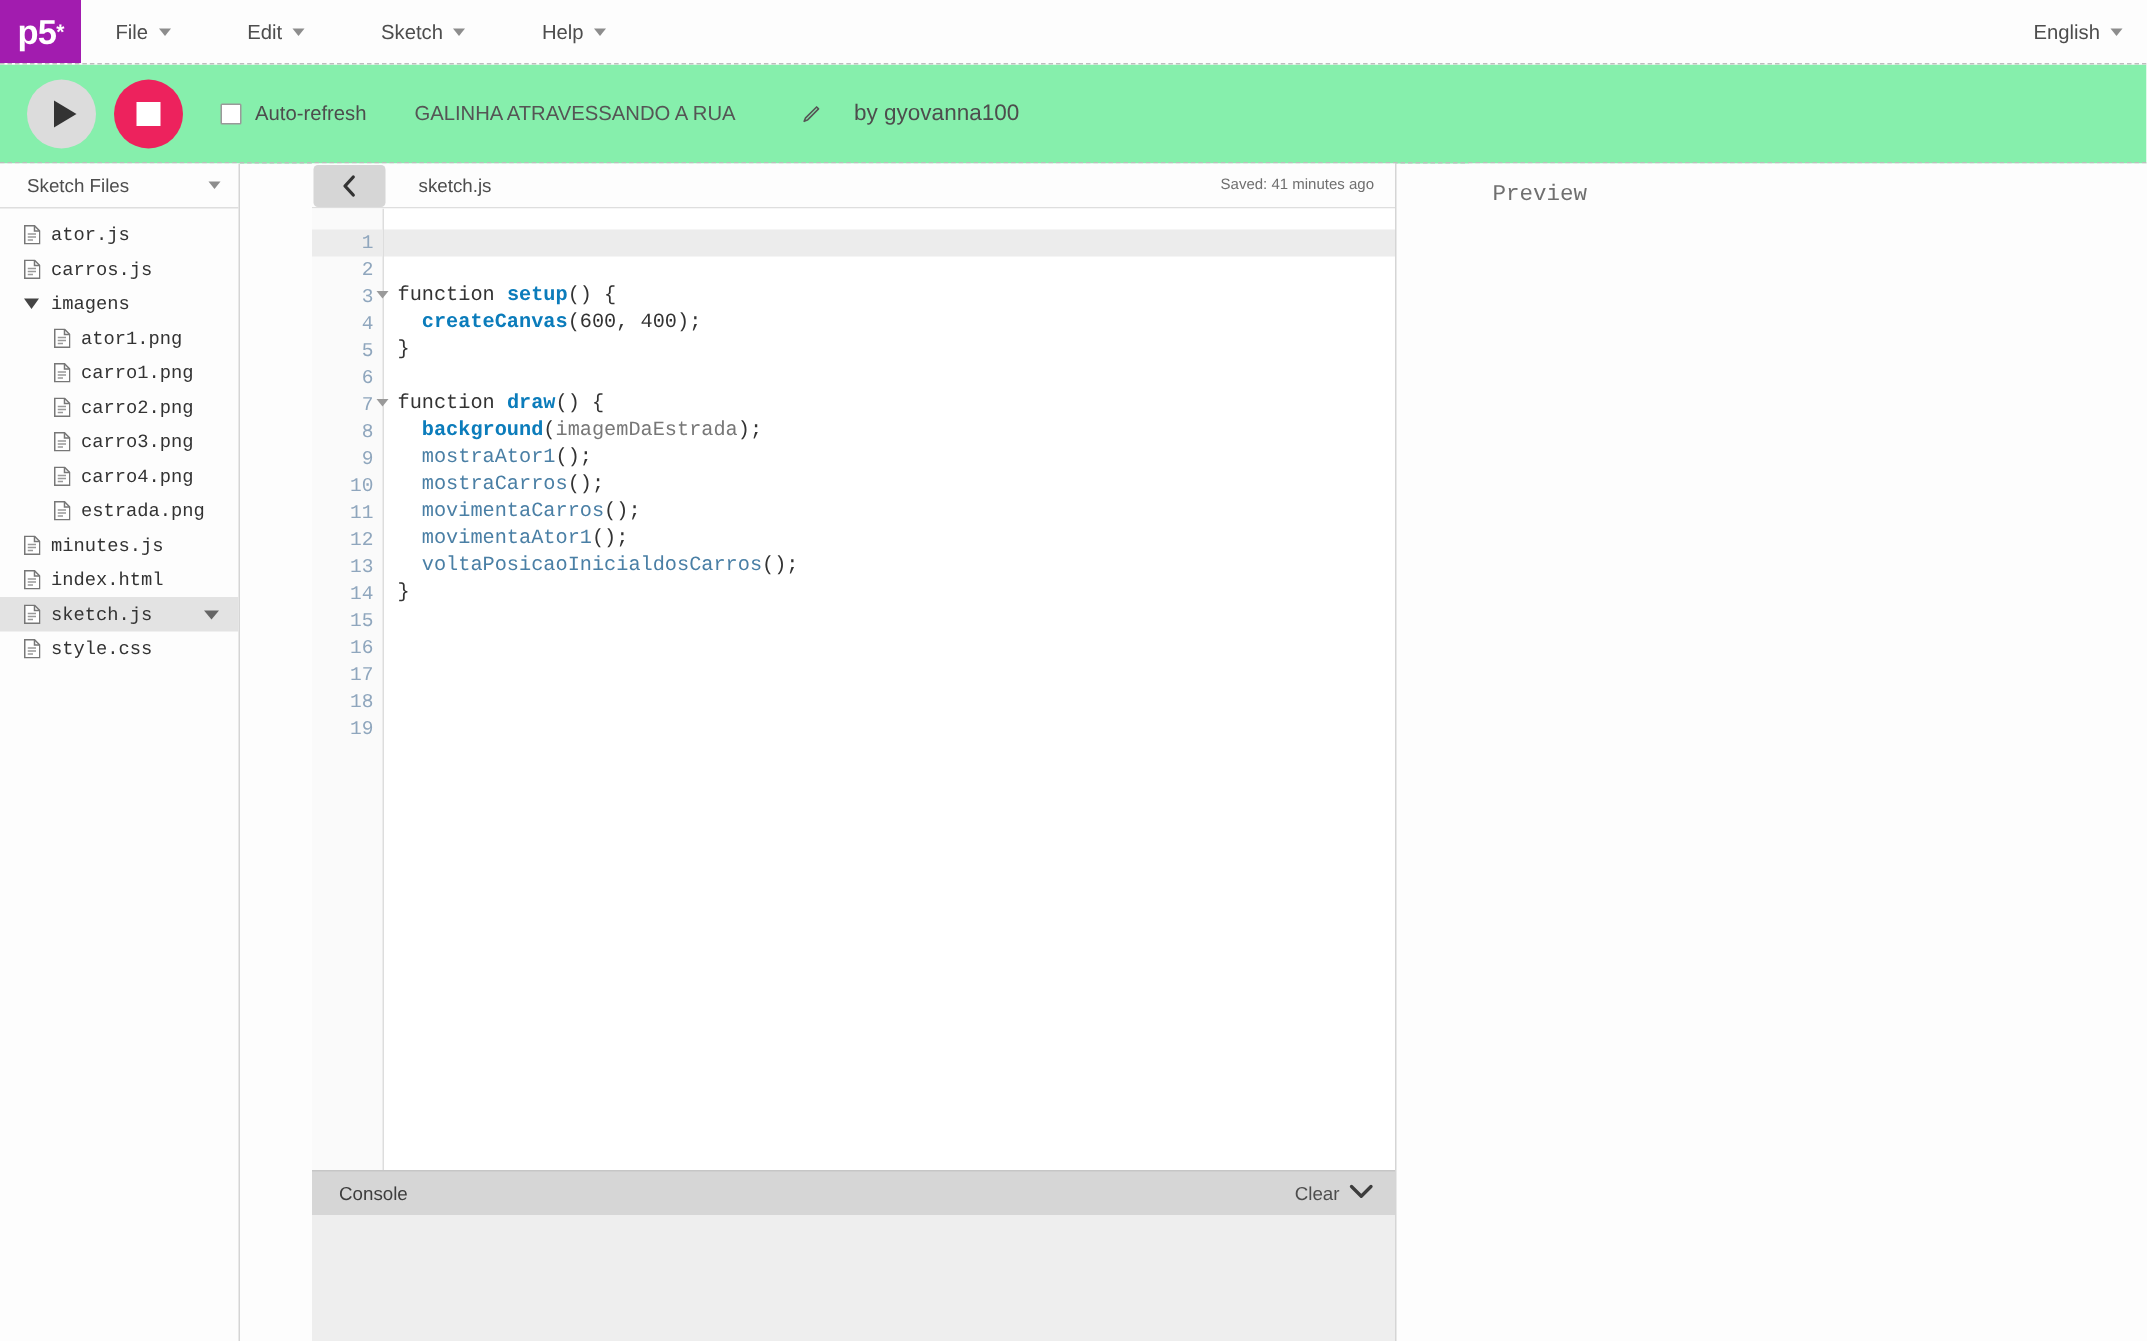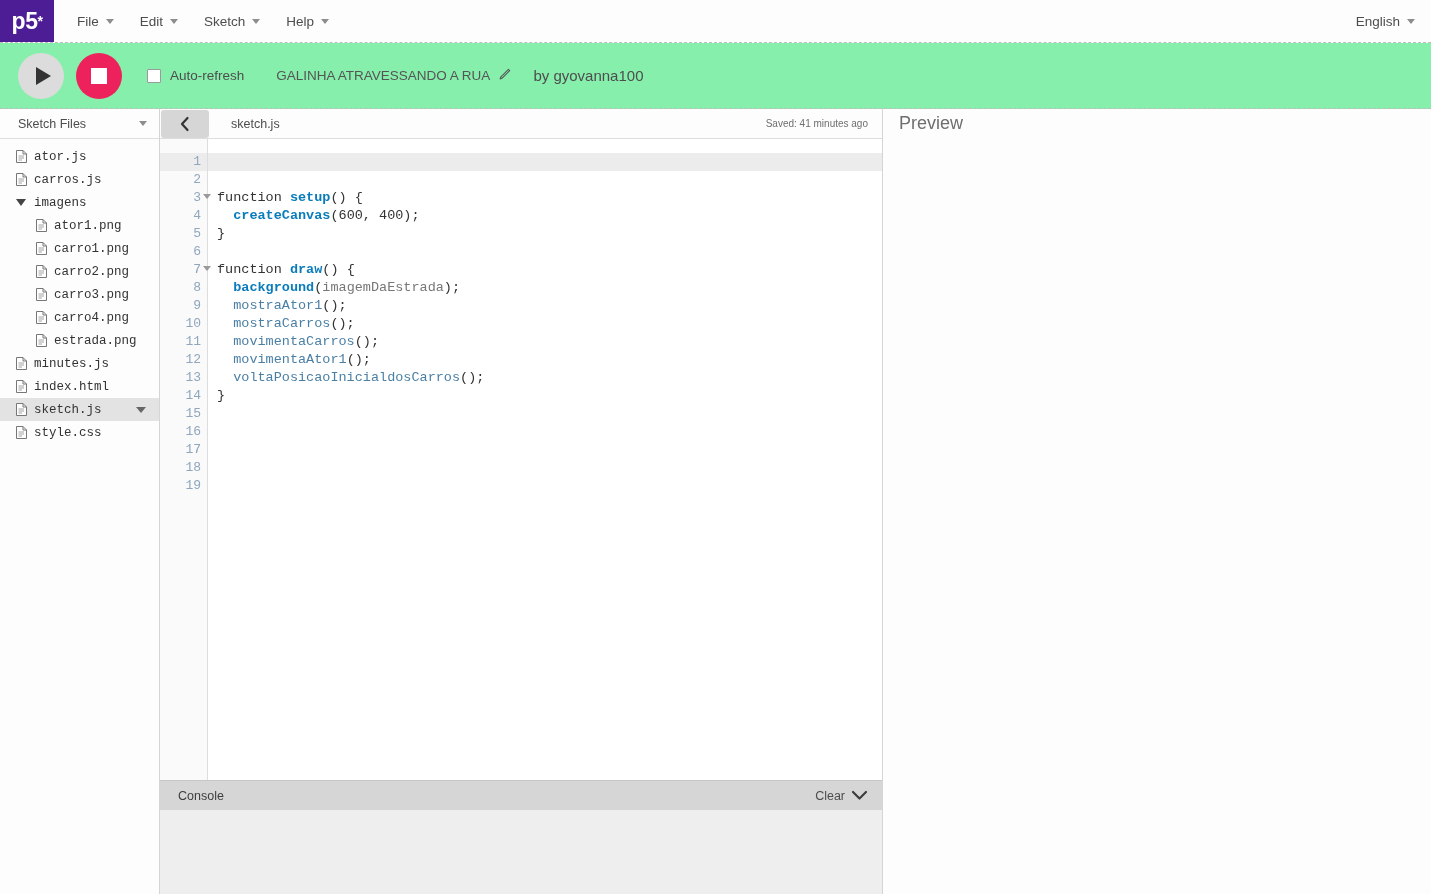--- a/index.html
+++ b/index.html
@@ -14,32 +14,32 @@
   .topnav {
     height: 43px;
     display: flex;
     align-items: stretch;
     background: #fdfdfd;
     border-bottom: 1px dashed #bdbdbd;
     position: relative;
   }
   .logo {
     width: 54px;
-    background: #4c1d95;
+    background: #a21caf;
     color: #ffffff;
     display: flex;
     align-items: center;
     justify-content: center;
     font-size: 23px;
     font-weight: bold;
     letter-spacing: -0.5px;
     font-family: "Liberation Sans", sans-serif;
   }
   .logo sup { font-size: 14px; vertical-align: super; line-height: 0; }
-  .menu-items { display: flex; align-items: center; padding-left: 10px; }
+  .menu-items { display: flex; align-items: center; padding-left: 10px; gap: 25px; }
   .menu-item {
     display: flex; align-items: center;
     padding: 0 13px;
     font-size: 13.5px;
     color: #4d4d4d;
     cursor: pointer;
     height: 42px;
   }
   .caret {
     display: inline-block;
@@ -95,36 +95,38 @@
     width: 14px; height: 14px;
     border: 1px solid #9a9a9a;
     background: #ffffff;
     margin-right: 9px;
     border-radius: 1px;
   }
   .sketch-name {
     margin-left: 32px;
     font-size: 13.5px;
     color: #555555;
-    display: flex; align-items: flex-start;
-    cursor: pointer;
+    display: flex; align-items: flex-end;
+    cursor: pointer;
+    gap: 36px;
   }
   .pencil { margin-left: 8px; display: inline-flex; }
   .by-author {
     margin-left: 22px;
     font-size: 15px;
     color: #4d4d4d;
   }
   .by-author .uname { color: #4d4d4d; }
 
   
   .main {
     display: flex;
     height: calc(894px - 43px - 66px);
     align-items: stretch;
+    gap: 48px;
   }
 
   
   .sidebar {
     width: 160px;
     background: #fdfdfd;
     border-right: 1px solid #d5d5d5;
     display: flex; flex-direction: column;
     flex-shrink: 0;
   }
@@ -265,25 +267,26 @@
   .console-body { height: 84px; background: #eeeeee; flex-shrink: 0; }
 
   
   .preview-col {
     flex: 1;
     display: flex; flex-direction: column;
     background: #fdfdfd;
   }
   .preview-header {
     height: 30px;
-    display: flex; align-items: center;
+    display: flex; align-items: flex-end;
     padding-left: 16px;
-    font-size: 18px;
+    font-size: 15px;
     color: #6f6f6f;
     border-bottom: 1px solid transparent;
+    font-family: Liberation Mono, monospace;
   }
   .preview-body { flex: 1; background: #fdfdfd; }
 </style>
 </head>
 <body>
 
 <div class="topnav">
   <div class="logo">
     <span>p5</span>
       <sup>*</sup>

